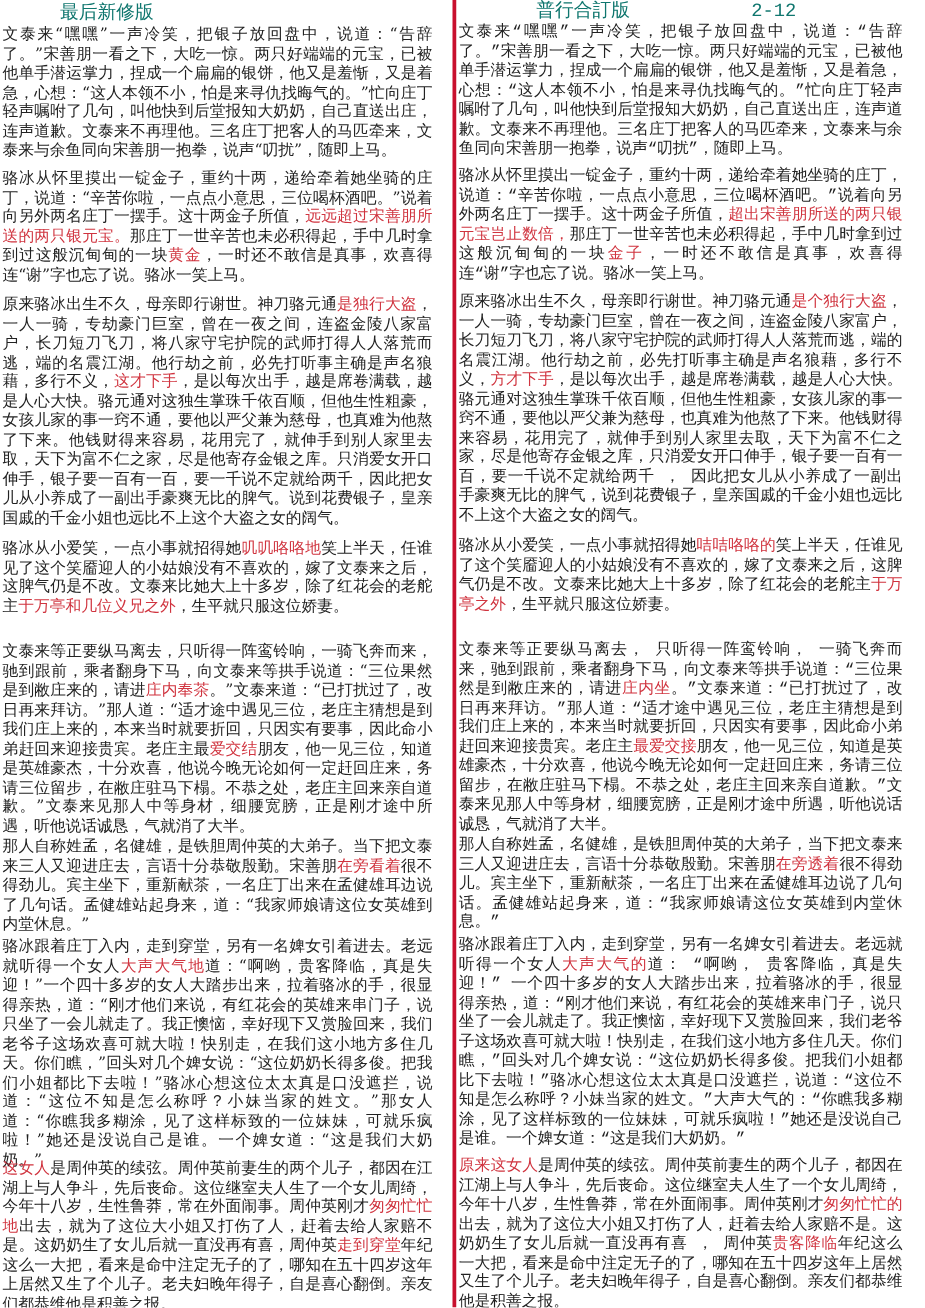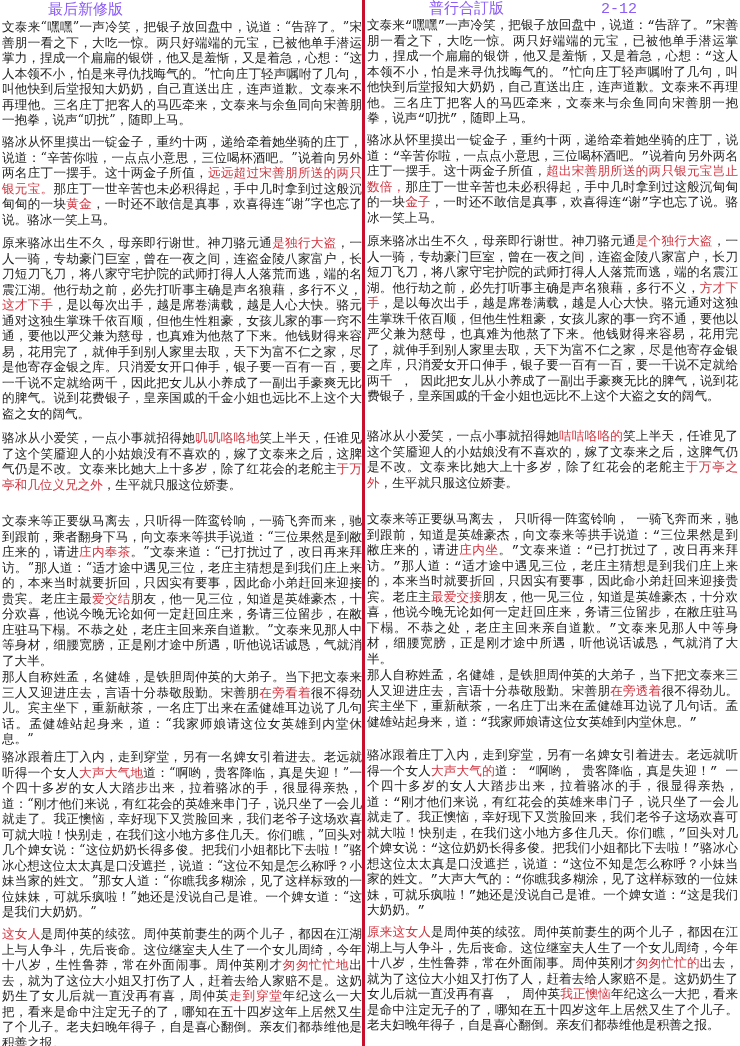--- a/index.html
+++ b/index.html
@@ -2,28 +2,28 @@
 <html><head>
 <meta charset="utf-8">
 <style>
   html, body { margin:0; padding:0; background:#ffffff; }
   body { width:740px; height:1046px; position:relative; overflow:hidden;
          font-family: "DejaVu Serif", "Liberation Serif", serif; color:#222; }
   .col { position:absolute; top:0; }
   .col.left { left:2px; width:360px; }
   .col.right { left:367px; width:371px;font-family:Liberation Mono, monospace; }
   .divider { position:absolute; left:362px; top:0; width:3px; height:1046px; background:#c8102e; }
-  .hdr { height:19px; font-size:15px; line-height:19px; color:#8b5cf6; position:relative; }
+  .hdr { height:19px; font-size:15px; line-height:19px; color:#0f766e; position:relative; }
   .hdr .title { position:absolute; }
   .left .hdr .title { left:46px; }
   .right .hdr .title { left:62px; }
   .right .hdr .pg { position:absolute; left:234px;text-align:center; }
   p { margin:0; font-size:12.6px; line-height:15.5px; text-align:justify; }
   .red { color:#d0343f; }
-  .blk { position:absolute; left:0; right:0; }
+  .blk { position:absolute; left:0; right:16px; }
 </style>
 </head>
 <body>
 
 <div class="col left">
   <div class="hdr">
     <span class="title">最后新修版</span>
   </div>
   <div class="blk" style="top:19px">
       <p><span>文泰来“嘿嘿”一声冷笑，把银子放回盘中，说道：“告辞了。”宋善朋一看之下，大吃一惊。两只好端端的元宝，已被他单手潜运掌力，捏成一个扁扁的银饼，他又是羞惭，又是着急，心想：“这人本领不小，怕是来寻仇找晦气的。”忙向庄丁轻声嘱咐了几句，叫他快到后堂报知大奶奶，自己直送出庄，连声道歉。文泰来不再理他。三名庄丁把客人的马匹牵来，文泰来与余鱼同向宋善朋一抱拳，说声“叨扰”，随即上马。</span></p>
@@ -64,24 +64,24 @@
   <div class="blk" style="top:134px">
       <p><span>骆冰从怀里摸出一锭金子，重约十两，递给牵着她坐骑的庄丁，说道：“辛苦你啦，一点点小意思，三位喝杯酒吧。”说着向另外两名庄丁一摆手。这十两金子所值，</span><span class="red">超出宋善朋所送的两只银元宝岂止数倍，</span><span>那庄丁一世辛苦也未必积得起，手中几时拿到过这般沉甸甸的一块</span><span class="red">金子</span><span>，一时还不敢信是真事，欢喜得连“谢”字也忘了说。骆冰一笑上马。</span></p>
     </div>
   <div class="blk" style="top:235px">
       <p><span>原来骆冰出生不久，母亲即行谢世。神刀骆元通</span><span class="red">是个独行大盗</span><span>，一人一骑，专劫豪门巨室，曾在一夜之间，连盗金陵八家富户，长刀短刀飞刀，将八家守宅护院的武师打得人人落荒而逃，端的名震江湖。他行劫之前，必先打听事主确是声名狼藉，多行不义，</span><span class="red">方才下手</span><span>，是以每次出手，越是席卷满载，越是人心大快。骆元通对这独生掌珠千依百顺，但他生性粗豪，女孩儿家的事一窍不通，要他以严父兼为慈母，也真难为他熬了下来。他钱财得来容易，花用完了，就伸手到别人家里去取，天下为富不仁之家，尽是他寄存金银之库，只消爱女开口伸手，银子要一百有一百，要一千说不定就给两千 ，  因此把女儿从小养成了一副出手豪爽无比的脾气，说到花费银子，皇亲国戚的千金小姐也远比不上这个大盗之女的阔气。</span></p>
     </div>
   <div class="blk" style="top:430px">
       <p><span>骆冰从小爱笑，一点小事就招得她</span><span class="red">咭咭咯咯的</span><span>笑上半天，任谁见了这个笑靥迎人的小姑娘没有不喜欢的，嫁了文泰来之后，这脾气仍是不改。文泰来比她大上十多岁，除了红花会的老舵主</span><span class="red">于万亭之外</span><span>，生平就只服这位娇妻。</span></p>
     </div>
   <div class="blk" style="top:513px">
-      <p><span>文泰来等正要纵马离去，  只听得一阵鸾铃响，  一骑飞奔而来，驰到跟前，知道是英雄豪杰，向文泰来等拱手说道：“三位果然是到敝庄来的，请进</span><span class="red">庄内坐</span><span>。”文泰来道：“已打扰过了，改日再来拜访。”那人道：“适才途中遇见三位，老庄主猜想是到我们庄上来的，本来当时就要折回，只因实有要事，因此命小弟赶回来迎接贵宾。老庄主</span><span class="red">最爱交接</span><span>朋友，他一见三位，知道是英雄豪杰，十分欢喜，他说今晚无论如何一定赶回庄来，务请三位留步，在敝庄驻马下榻。不恭之处，老庄主回来亲自道歉。”文泰来见那人中等身材，细腰宽膀，正是刚才途中所遇，听他说话诚恳，气就消了大半。</span></p>
+      <p><span>文泰来等正要纵马离去，  只听得一阵鸾铃响，  一骑飞奔而来，驰到跟前，乘者翻身下马，向文泰来等拱手说道：“三位果然是到敝庄来的，请进</span><span class="red">庄内坐</span><span>。”文泰来道：“已打扰过了，改日再来拜访。”那人道：“适才途中遇见三位，老庄主猜想是到我们庄上来的，本来当时就要折回，只因实有要事，因此命小弟赶回来迎接贵宾。老庄主</span><span class="red">最爱交接</span><span>朋友，他一见三位，知道是英雄豪杰，十分欢喜，他说今晚无论如何一定赶回庄来，务请三位留步，在敝庄驻马下榻。不恭之处，老庄主回来亲自道歉。”文泰来见那人中等身材，细腰宽膀，正是刚才途中所遇，听他说话诚恳，气就消了大半。</span></p>
     </div>
   <div class="blk" style="top:669px">
       <p><span>那人自称姓孟，名健雄，是铁胆周仲英的大弟子，当下把文泰来三人又迎进庄去，言语十分恭敬殷勤。宋善朋</span><span class="red">在旁透着</span><span>很不得劲儿。宾主坐下，重新献茶，一名庄丁出来在孟健雄耳边说了几句话。孟健雄站起身来，道：“我家师娘请这位女英雄到内堂休息。”</span></p>
     </div>
   <div class="blk" style="top:749px">
       <p><span>骆冰跟着庄丁入内，走到穿堂，另有一名婢女引着进去。老远就听得一个女人</span><span class="red">大声大气的</span><span>道：  “啊哟，  贵客降临，真是失迎！”  一个四十多岁的女人大踏步出来，拉着骆冰的手，很显得亲热，道：“刚才他们来说，有红花会的英雄来串门子，说只坐了一会儿就走了。我正懊恼，幸好现下又赏脸回来，我们老爷子这场欢喜可就大啦！快别走，在我们这小地方多住几天。你们瞧，”回头对几个婢女说：“这位奶奶长得多俊。把我们小姐都比下去啦！”骆冰心想这位太太真是口没遮拦，说道：“这位不知是怎么称呼？小妹当家的姓文。”大声大气的：“你瞧我多糊涂，见了这样标致的一位妹妹，可就乐疯啦！”她还是没说自己是谁。一个婢女道：“这是我们大奶奶。”</span></p>
     </div>
   <div class="blk" style="top:926px">
-      <p><span class="red">原来这女人</span><span>是周仲英的续弦。周仲英前妻生的两个儿子，都因在江湖上与人争斗，先后丧命。这位继室夫人生了一个女儿周绮，今年十八岁，生性鲁莽，常在外面闹事。周仲英刚才</span><span class="red">匆匆忙忙的</span><span>出去，就为了这位大小姐又打伤了人，赶着去给人家赔不是。这奶奶生了女儿后就一直没再有喜 ，  周仲英</span><span class="red">我正懊恼</span><span>年纪这么一大把，看来是命中注定无子的了，哪知在五十四岁这年上居然又生了个儿子。老夫妇晚年得子，自是喜心翻倒。亲友们都恭维他是积善之报。</span></p>
+      <p><span class="red">原来这女人</span><span>是周仲英的续弦。周仲英前妻生的两个儿子，都因在江湖上与人争斗，先后丧命。这位继室夫人生了一个女儿周绮，今年十八岁，生性鲁莽，常在外面闹事。周仲英刚才</span><span class="red">匆匆忙忙的</span><span>出去，就为了这位大小姐又打伤了人，赶着去给人家赔不是。这奶奶生了女儿后就一直没再有喜 ，  周仲英</span><span class="red">贵客降临</span><span>年纪这么一大把，看来是命中注定无子的了，哪知在五十四岁这年上居然又生了个儿子。老夫妇晚年得子，自是喜心翻倒。亲友们都恭维他是积善之报。</span></p>
     </div>
 </div>
 
 </body></html>

